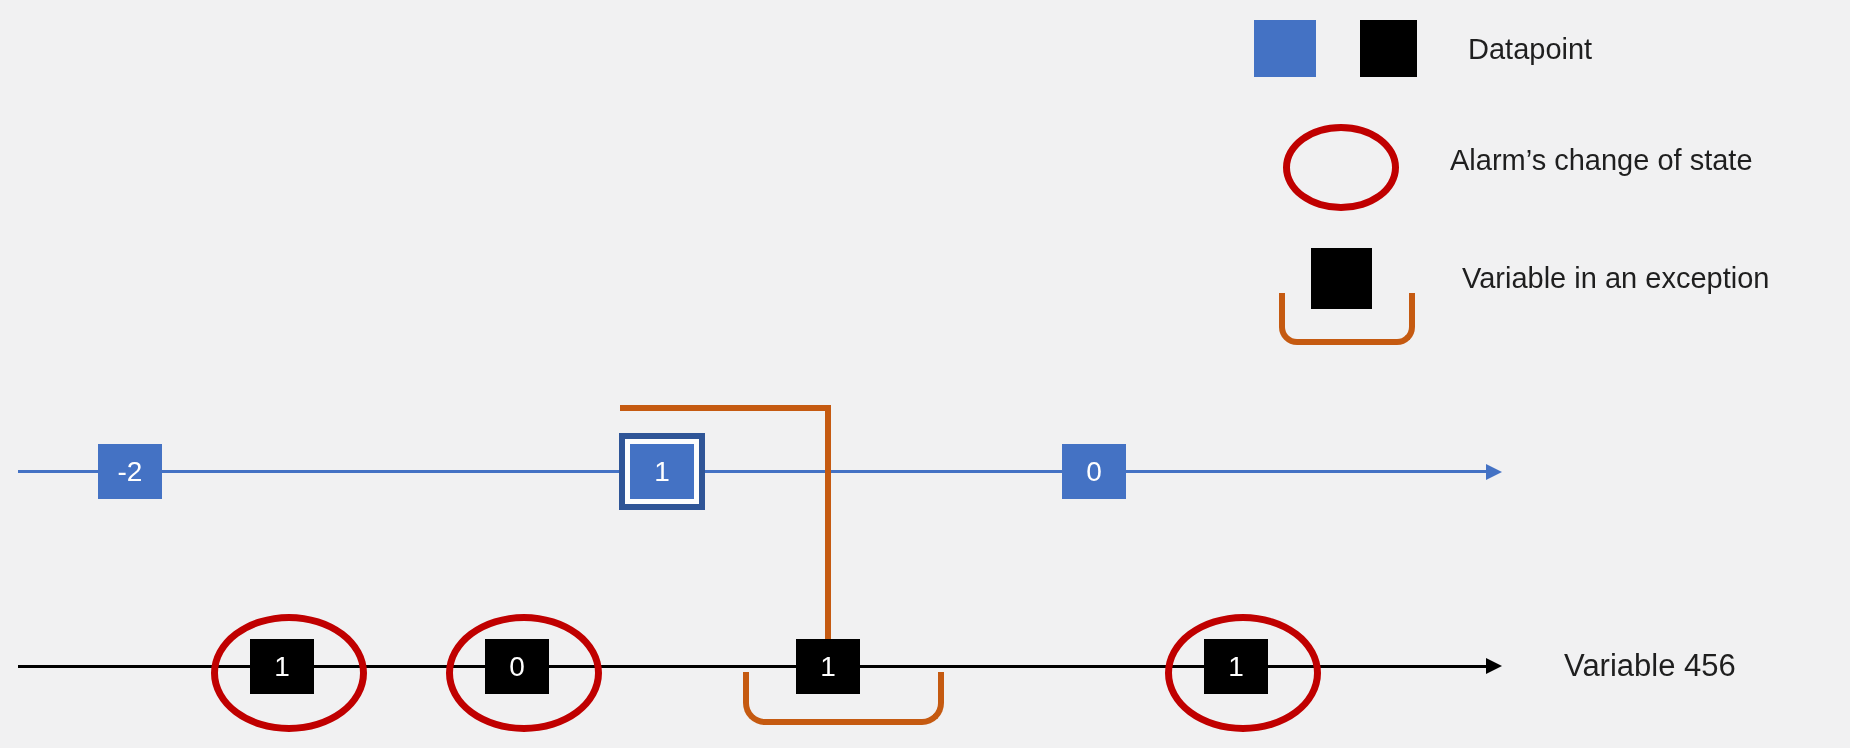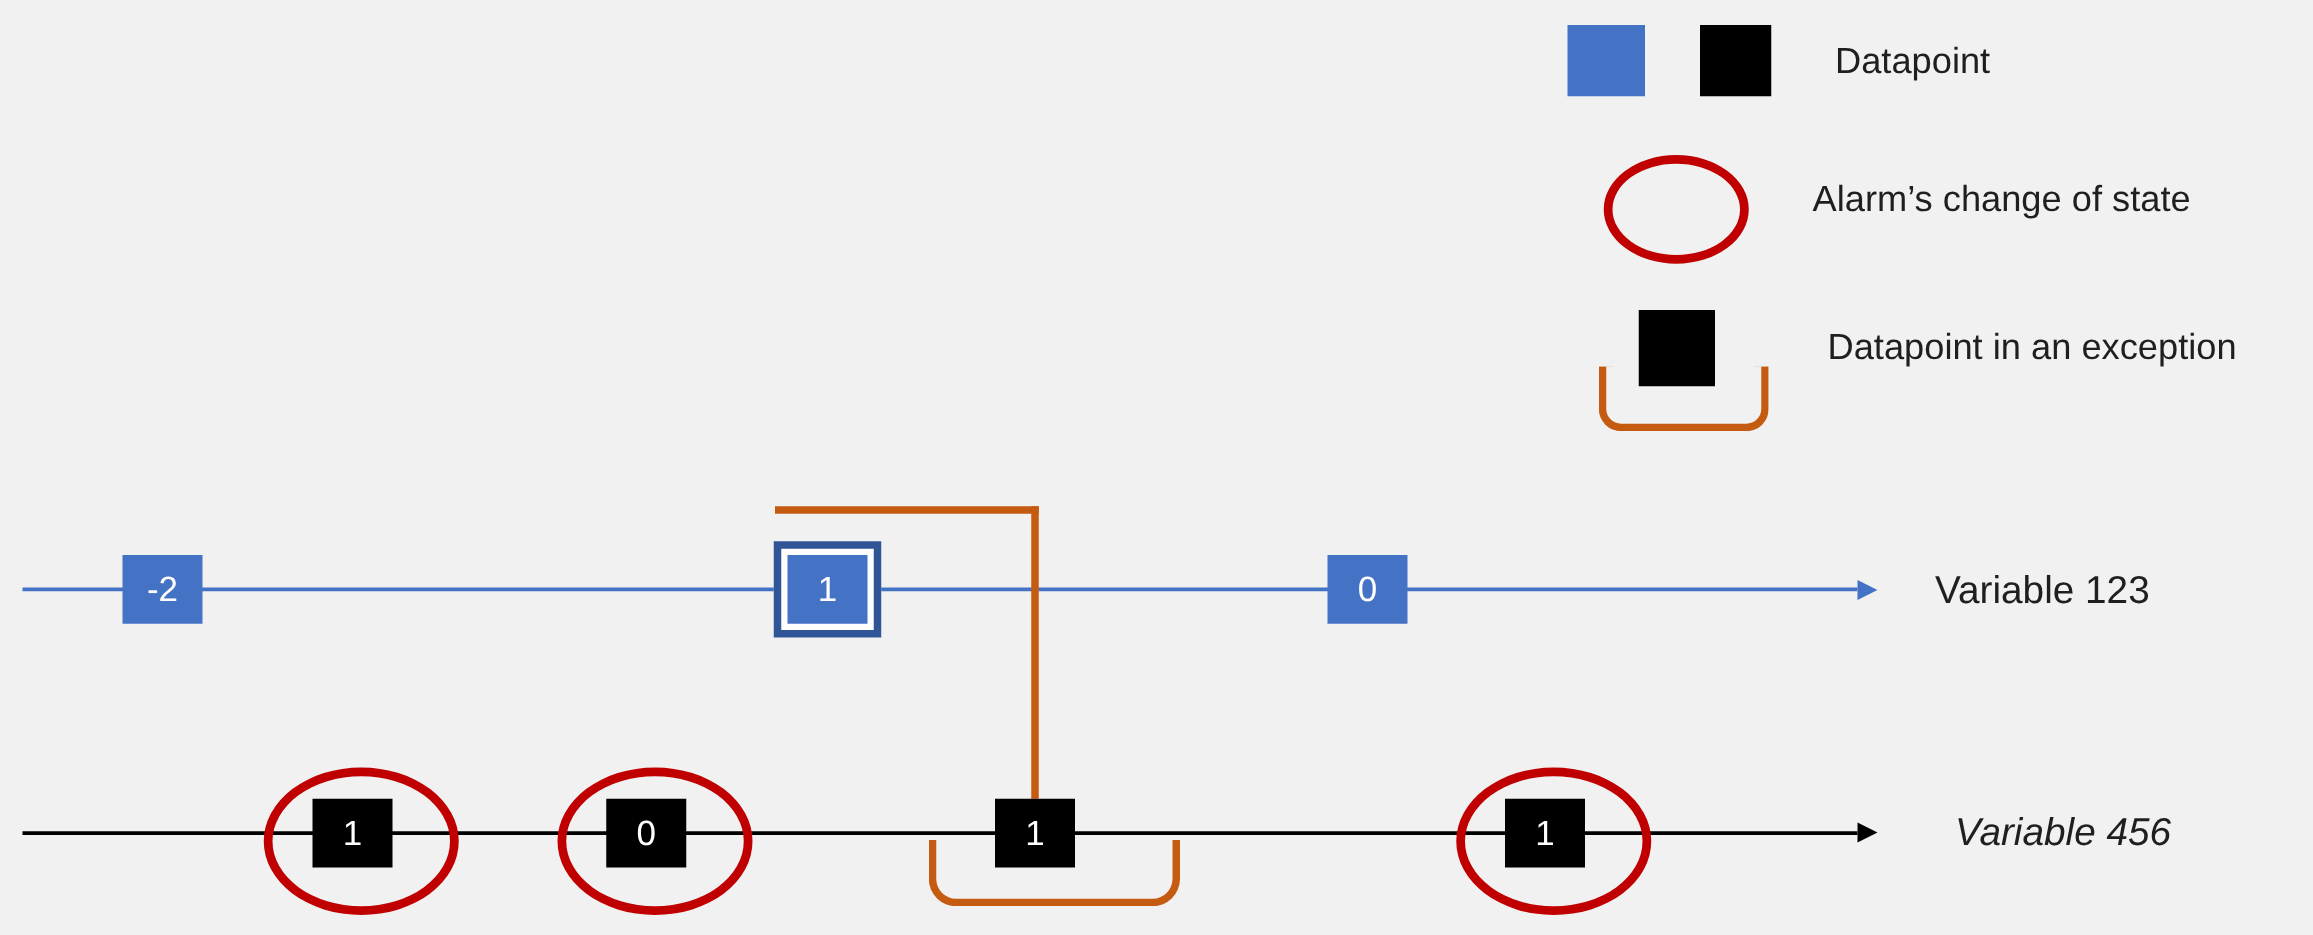--- a/index.html
+++ b/index.html
@@ -35,47 +35,46 @@
   <div>
     <div class="sq blue" style="left:1254px;top:20px;width:62px;height:57px;"></div>
     <div class="sq black" style="left:1360px;top:20px;width:57px;height:57px;"></div>
     <div class="lg-label" style="left:1468px;top:33px;">Datapoint</div>
 
     <div class="ellipse" style="left:1283px;top:124px;width:102px;height:73px;"></div>
     <div class="lg-label" style="left:1450px;top:144px;">Alarm’s change of state</div>
 
     <div class="sq black" style="left:1311px;top:248px;width:61px;height:61px;"></div>
     <div class="bracket" style="left:1279px;top:293px;width:124px;height:46px;border-bottom-left-radius:18px;border-bottom-right-radius:18px;"></div>
-    <div class="lg-label" style="left:1462px;top:262px;">Datapoint in an exception</div>
+    <div class="lg-label" style="left:1462px;top:262px;">Variable in an exception</div>
   </div>
 
   <div class="line blue-line" style="left:18px;top:470px;width:1468px;"></div>
   <div class="arrow" style="left:1486px;top:464px;border-left:16px solid #4472c4;"></div>
-  <div class="tl-label" style="left:1548px;top:454px;">Variable 123</div>
 
   <div class="dp blue" style="left:98px;top:444px;">
     <span>-2</span>
   </div>
 
   <div class="dp-highlight" style="left:619px;top:433px;">
     <div class="dp blue">
       <span>1</span>
     </div>
   </div>
 
   <div class="dp blue" style="left:1062px;top:444px;">
     <span>0</span>
   </div>
 
   <div class="conn" style="left:620px;top:405px;width:211px;height:6px;"></div>
   <div class="conn" style="left:825px;top:405px;width:6px;height:234px;"></div>
 
   <div class="line black-line" style="left:18px;top:665px;width:1468px;"></div>
   <div class="arrow" style="left:1486px;top:658px;border-left:16px solid #000000;"></div>
-  <div class="tl-label" style="left:1564px;top:648px;font-style:italic;">Variable 456</div>
+  <div class="tl-label" style="left:1564px;top:648px;">Variable 456</div>
 
   <div class="ellipse" style="left:211px;top:614px;width:142px;height:104px;"></div>
   <div class="dp black" style="left:250px;top:639px;">
     <span>1</span>
   </div>
 
   <div class="ellipse" style="left:446px;top:614px;width:142px;height:104px;"></div>
   <div class="dp black" style="left:485px;top:639px;">
     <span>0</span>
   </div>

